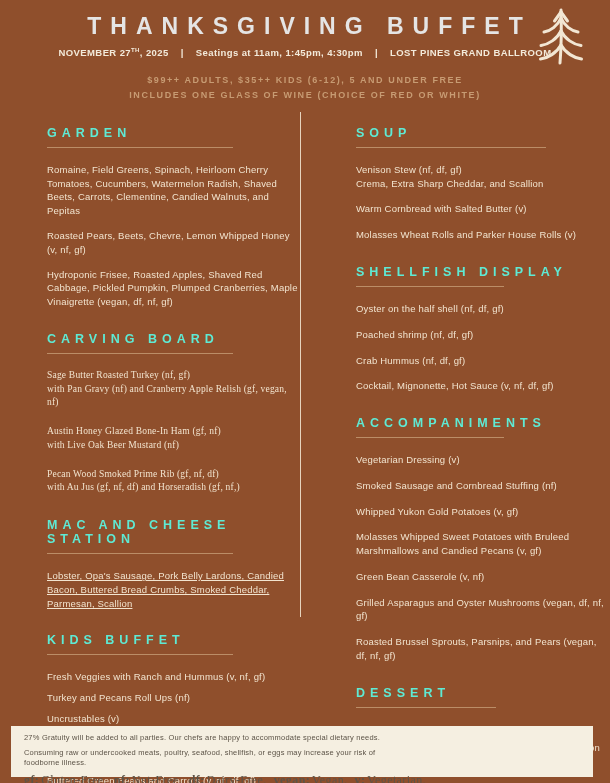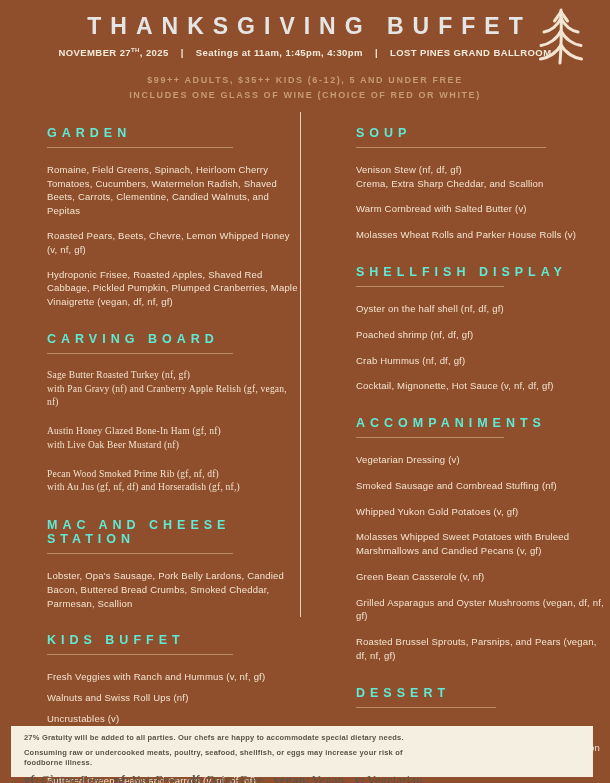--- a/index.html
+++ b/index.html
@@ -29,29 +29,29 @@
   .sec-soup .rule{width:190px;}
   .sec-shellfish-display .rule{width:148px;}
   .sec-accompaniments .rule{width:148px;}
   .sec-dessert .rule{width:140px;}
   .item{font-size:9.5px;line-height:1.45;letter-spacing:.2px;color:#F2E4CF;margin-bottom:12px;}
   .item:last-child{margin-bottom:0;}
   .sec-garden .item{margin-bottom:11px;}
   .sec-kids-buffet .item{margin-bottom:7px;}
   .sec-dessert .item{margin-bottom:5px;}
   .sec-carving-board .item{margin-bottom:15px;font-family:Liberation Serif, serif;}
-  .sec-mac-and-cheese-station .item{margin-bottom:12px;}
+  .sec-mac-and-cheese-station .item{margin-bottom:12px;text-decoration:underline;}
   
   .footer{
     position:absolute;left:11px;top:726px;width:582px;height:51px;
     box-sizing:border-box;background:#F5EFE1;color:#5C5347;
     padding:7px 13px 0 13px;
   }
   .fpara{margin:0 0 4px 0;}
-  .fline{font-size:7.5px;line-height:1.4;letter-spacing:.2px;font-weight:bold;}
+  .fline{font-size:7.5px;line-height:1.4;letter-spacing:.2px;}
   .legend{font-family:Liberation Serif, serif;font-size:12px;letter-spacing:.4px;margin-top:1px;}
   .legend .lk{font-weight:bold;margin-right:2px;}
   .legend .lv{margin-right:7px;}
 </style>
 </head>
 <body>
 
 <div class="header">
   <div class="title">THANKSGIVING BUFFET</div>
   <div class="subline">
@@ -119,21 +119,21 @@
           <div class="item-line">Lobster, Opa's Sausage, Pork Belly Lardons, Candied Bacon, Buttered Bread Crumbs, Smoked Cheddar, Parmesan, Scallion</div>
         </div>
       </div>
       <div class="section sec-kids-buffet">
         <div class="section-title">KIDS BUFFET</div>
         <div class="rule"></div>
         <div class="item">
           <div class="item-line">Fresh Veggies with Ranch and Hummus (v, nf, gf)</div>
         </div>
         <div class="item">
-          <div class="item-line">Walnuts and Swiss Roll Ups (nf)</div>
+          <div class="item-line">Turkey and Pecans Roll Ups (nf)</div>
         </div>
         <div class="item">
           <div class="item-line">Uncrustables (v)</div>
         </div>
         <div class="item">
           <div class="item-line">Mac and Cheese (v, nf)</div>
         </div>
         <div class="item">
           <div class="item-line">Chicken Tenders (nf)</div>
         </div>

